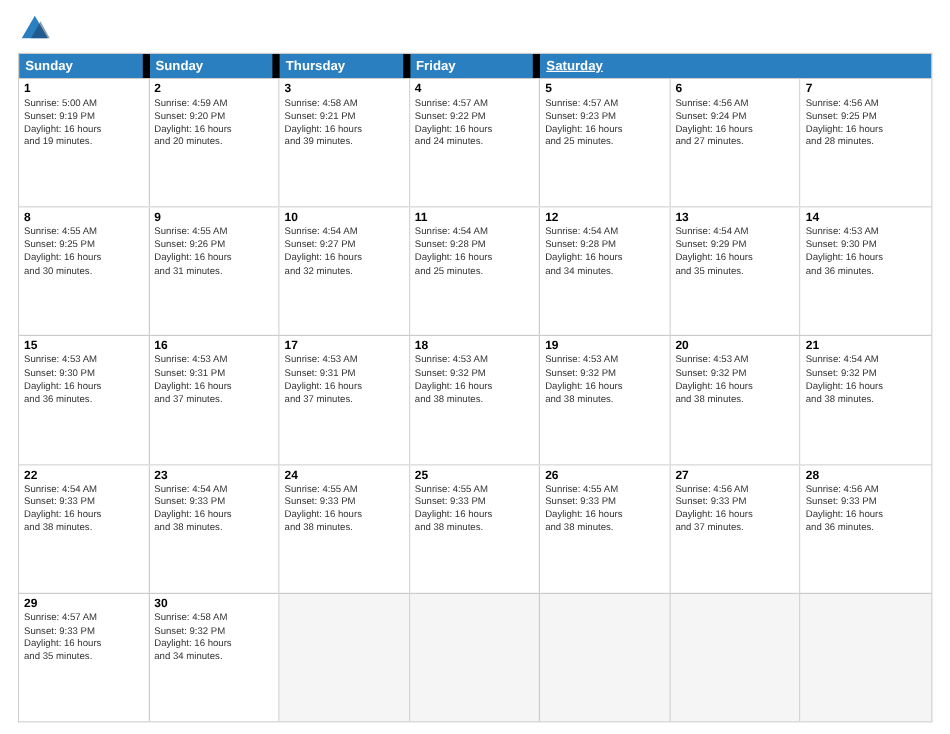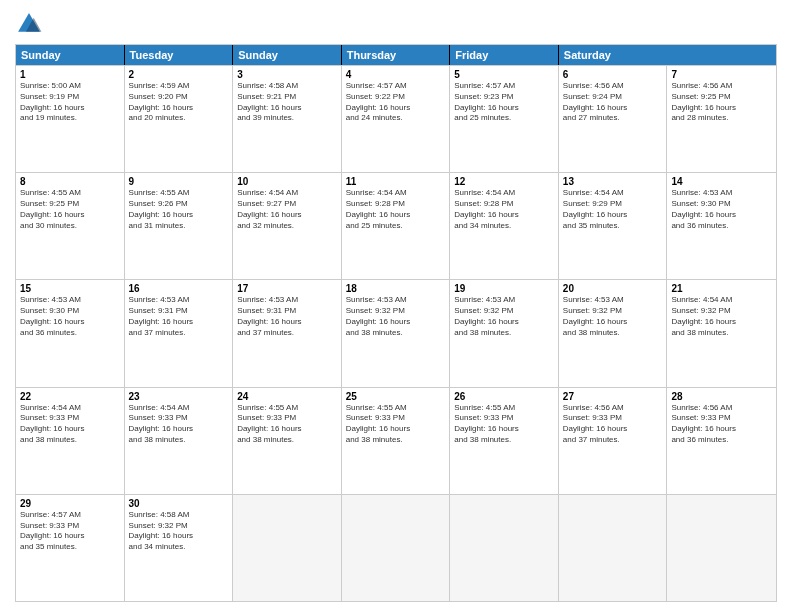--- a/index.html
+++ b/index.html
@@ -61,23 +61,23 @@
       display: grid;
       grid-template-columns: repeat(7, 1fr);
       background: #2a7fc1;
     }
     .cal-header-cell {
       color: #fff;
       font-size: 11px;
       font-weight: bold;
       padding: 4px 5px;
       text-align: left;
-      border-right: 1px solid #000000;
-    }
-    .cal-header-cell:last-child { border-right: none; }
+      border-right: 6px solid #000000;
+    }
+    .cal-header-cell:last-child { border-right: none; text-decoration: underline; }
     .cal-body {
       display: flex;
       flex-direction: column;
       flex: 1;
     }
     .cal-row {
       display: grid;
       grid-template-columns: repeat(7, 1fr);
       flex: 1;
       border-top: 1px solid #ccc;
@@ -125,21 +125,20 @@
     </div>
     <div class="title-block">
       <div class="main-title"></div>
       <div class="subtitle"></div>
     </div>
   </div>
 
   <div class="calendar">
     <div class="cal-header-row">
     <div class="cal-header-cell">Sunday</div>
-        <div class="cal-header-cell">Tuesday</div>
         <div class="cal-header-cell">Sunday</div>
         <div class="cal-header-cell">Thursday</div>
         <div class="cal-header-cell">Friday</div>
         <div class="cal-header-cell">Saturday</div>
       </div>
     <div class="cal-body">
     <div class="cal-row">
           <div class="cal-cell">
             <span class="day-num">1</span>
             <span class="cell-line">Sunrise: 5:00 AM</span>

